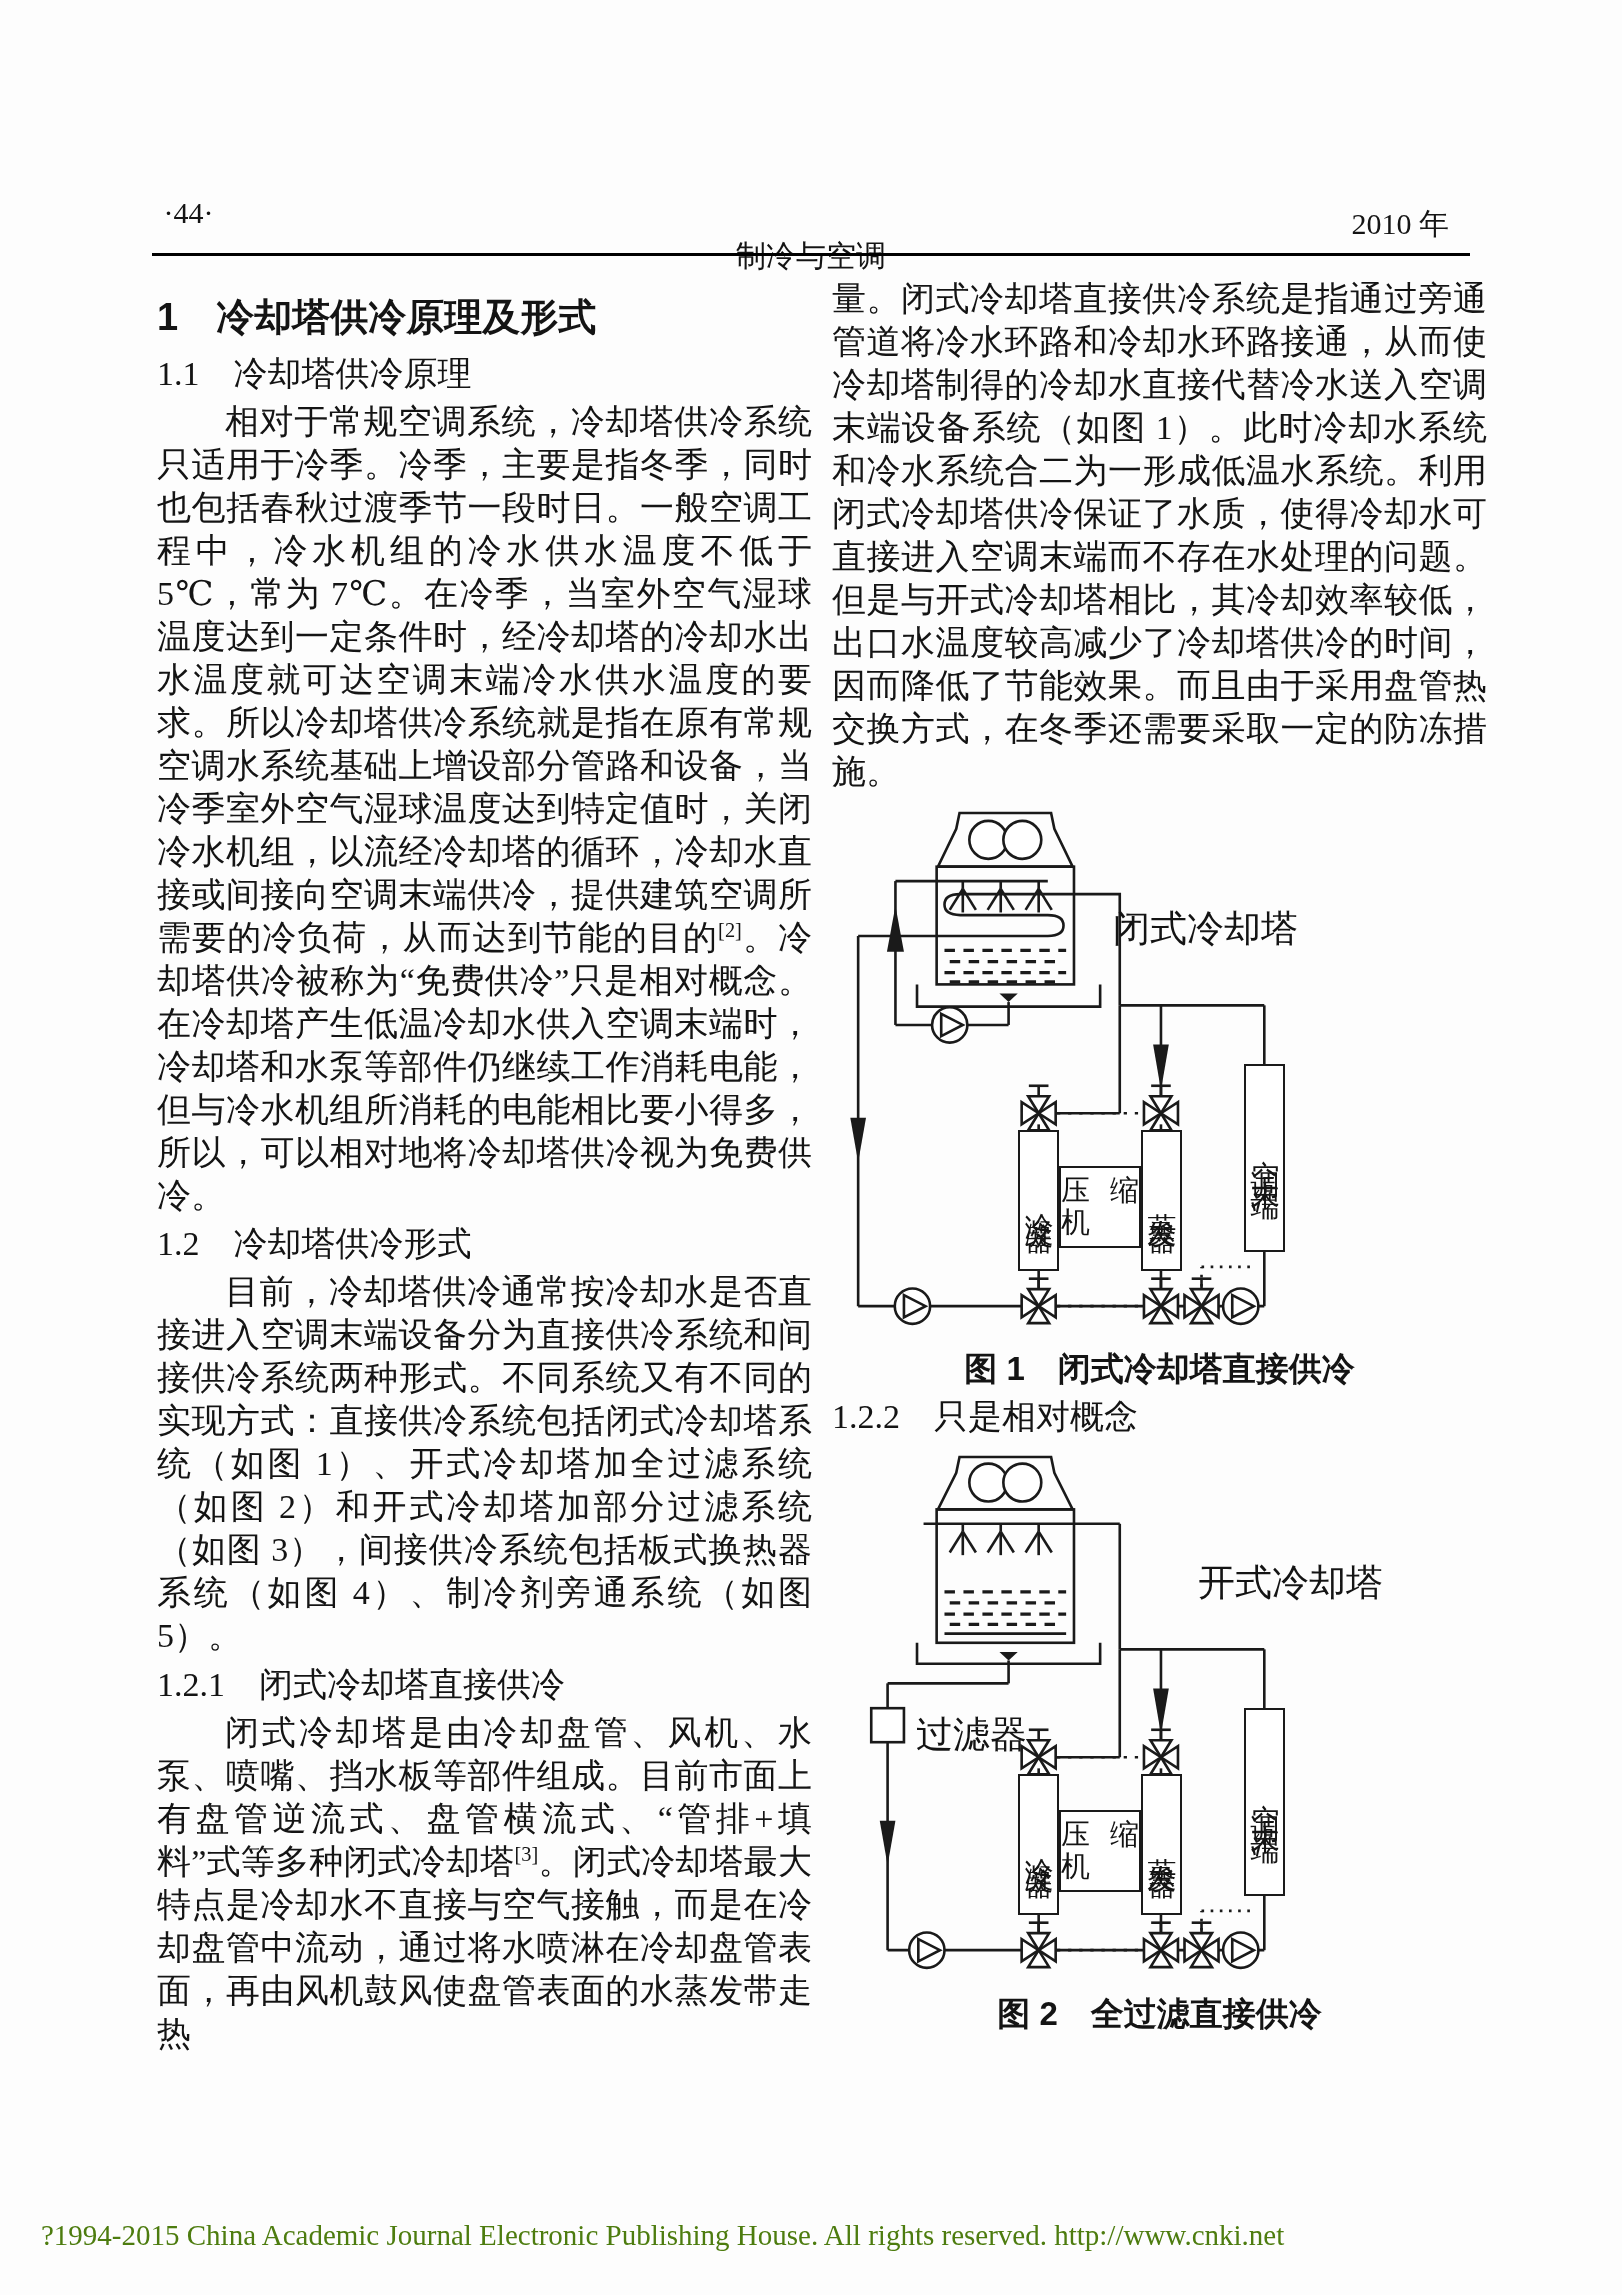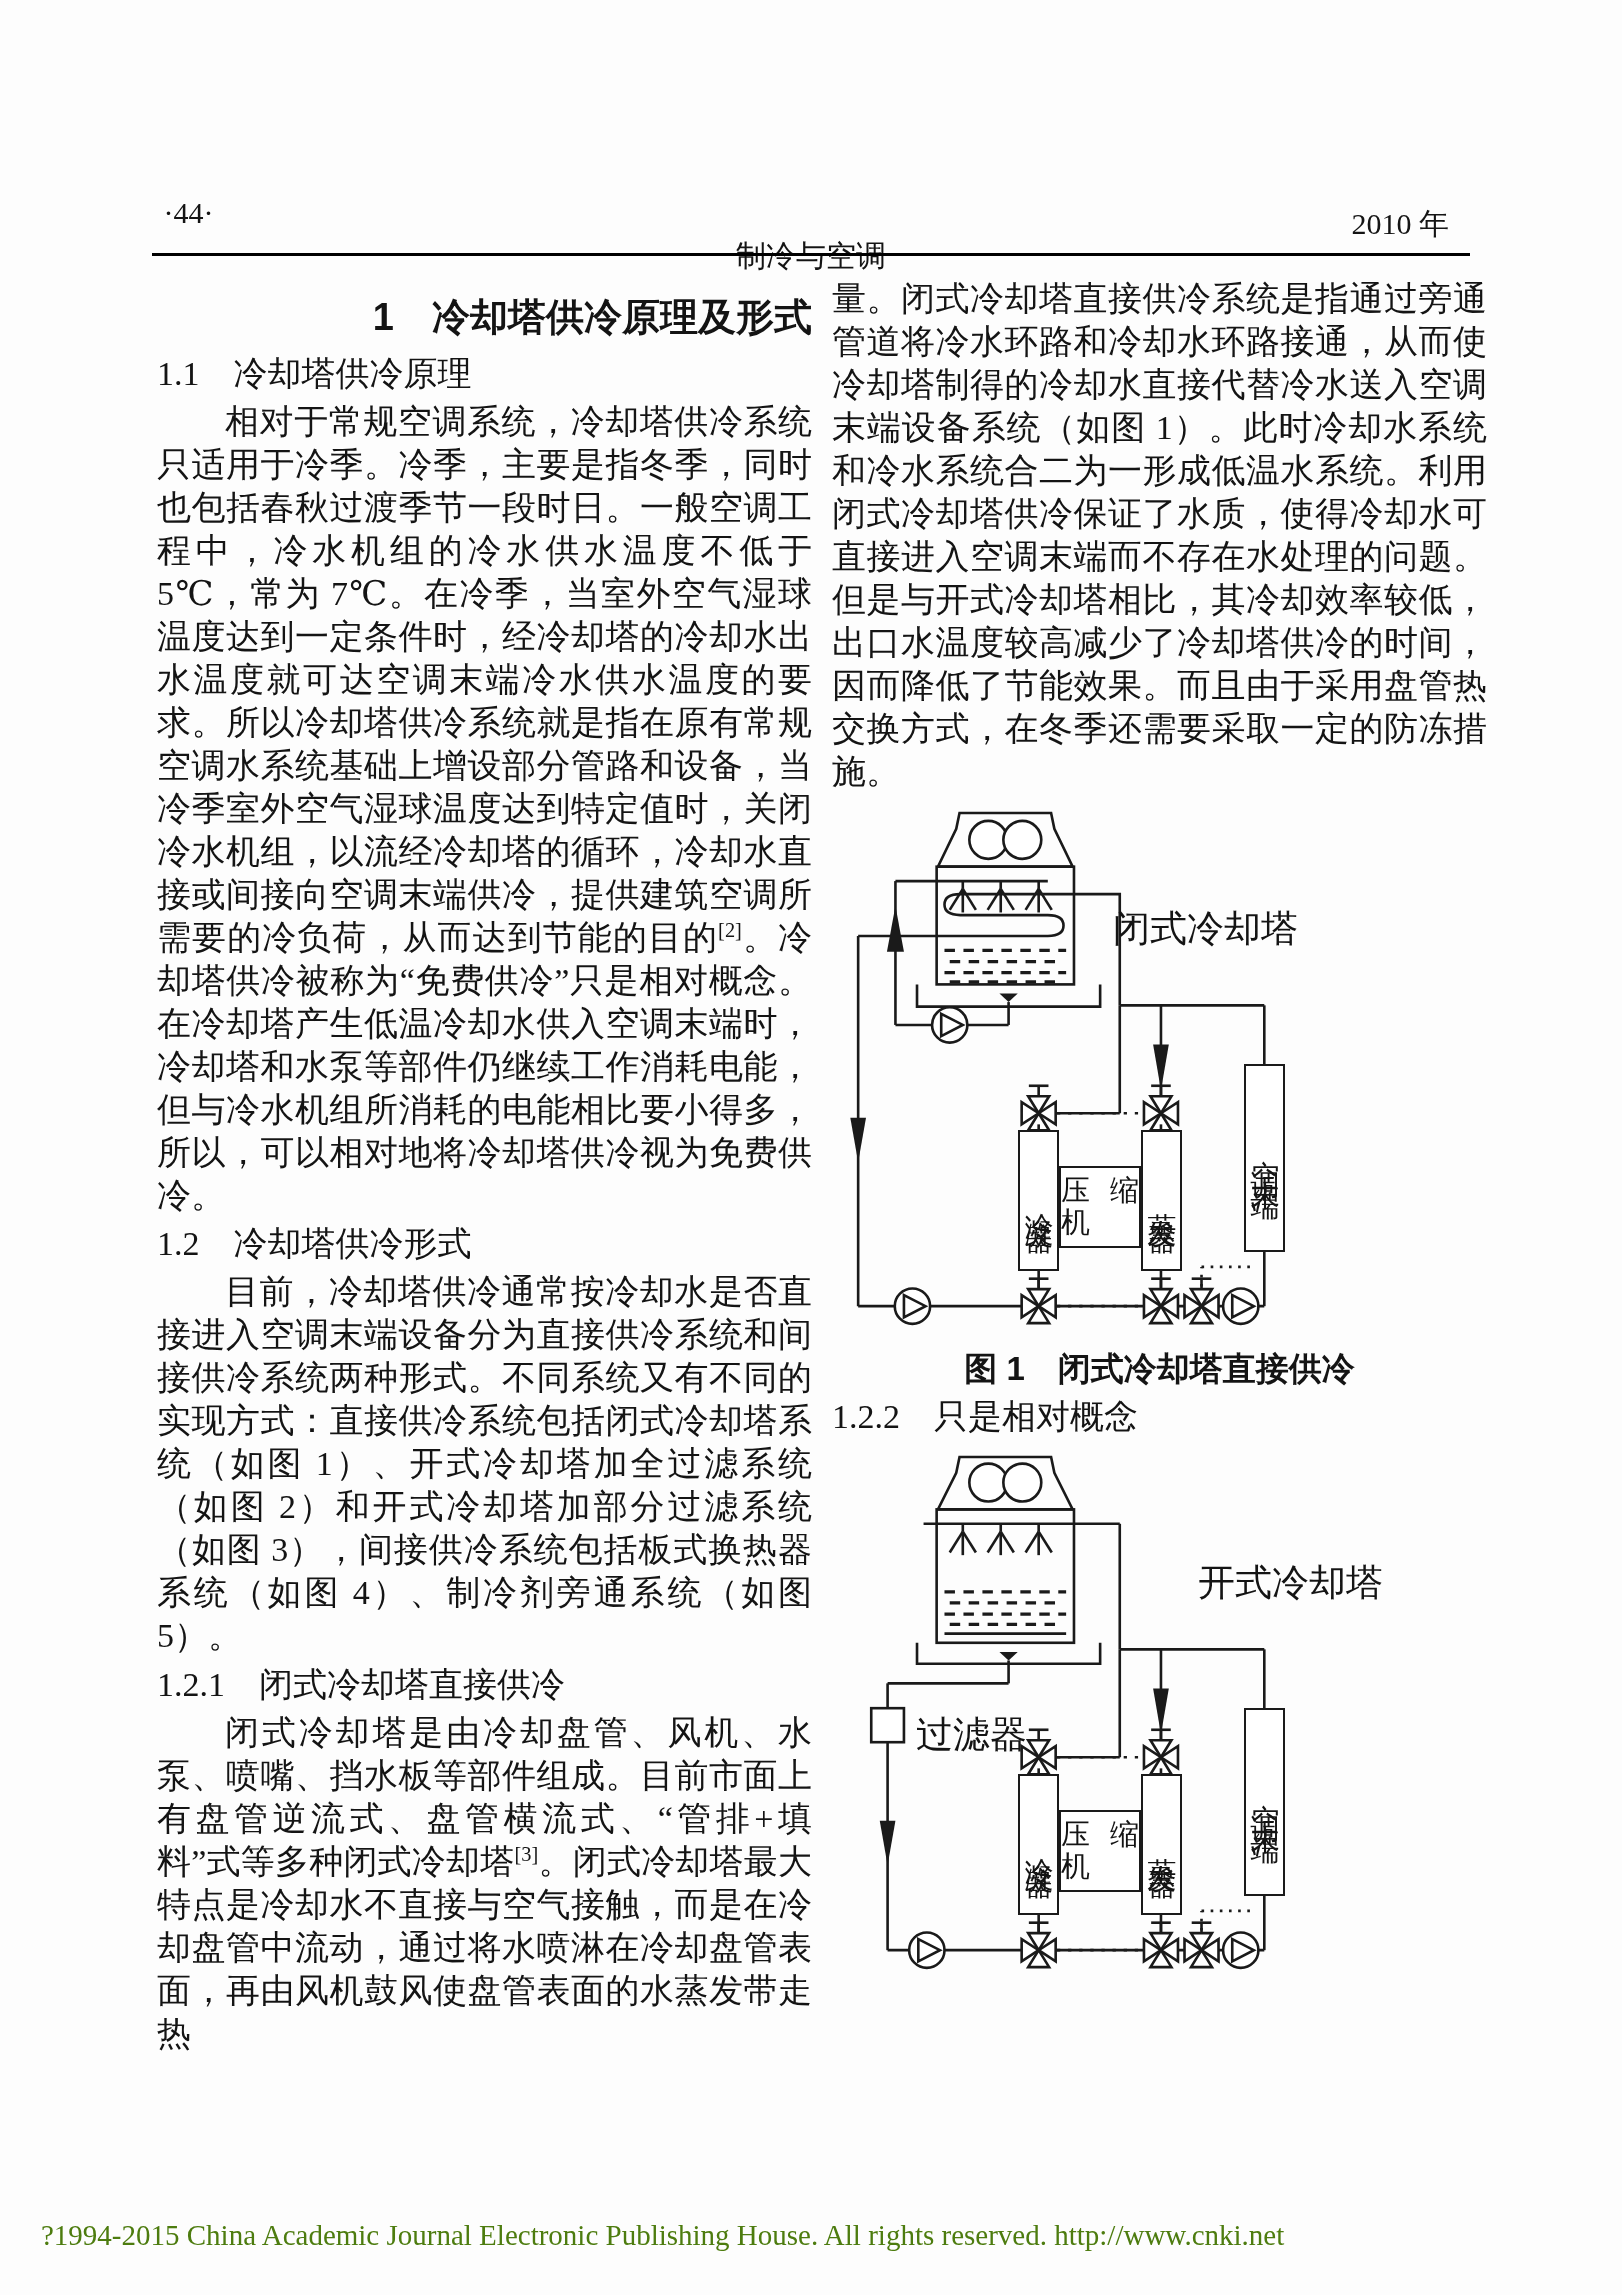--- a/index.html
+++ b/index.html
@@ -13,21 +13,21 @@
   .jname { position:absolute; left:0; right:0; text-align:center; top:0;margin-top:40px; }
   .pyear { position:absolute; right:16px; top:0;margin-top:8px; }
   .rule  { position:absolute; left:152px; top:253px; width:1318px; height:3.3px; background:#000; }
   .col { position:absolute; top:277px; width:655px; font-size:34px; line-height:43px; text-align:justify; }
   .col-left  { left:157px; }
   .col-right { left:832px; }
   p { margin:0; }
   p.ind { text-indent:2em; }
   sup { font-size:60%; line-height:0; }
   h2.sec { font-family:"Liberation Sans","DejaVu Sans",sans-serif; font-weight:bold;
-           font-size:38px; line-height:46px; margin:17px 0 11.8px 0; text-align:right; }
+           font-size:38px; line-height:46px; margin:17px 0 11.8px 0; text-align:left; }
   h3.sub { font-size:34px; line-height:43px; font-weight:normal; margin:5.2px 0 5.2px 0; text-align:left; }
   .figure { position:relative; width:654px; height:530px; margin-top:15.7px; }
   .figure svg { position:absolute; left:0; top:0; }
   .eqbox { position:absolute; border:2.6px solid #1a1a1a; background:#fff; display:flex;
            align-items:center; justify-content:center; font-size:29px; line-height:1.1; }
   .vert { writing-mode:vertical-rl; text-orientation:upright; letter-spacing:6.5px; }
   .dlabel { position:absolute; font-size:37px; white-space:nowrap; }
   .caption { font-family:"Liberation Sans","DejaVu Sans",sans-serif; font-weight:bold;
              font-size:33px; line-height:39px; text-align:center; margin:10.5px 0 6.5px 0; }
   .pagefoot { position:absolute; left:41px; top:2219px; width:1544px; font-size:29px; color:#4d7c0f; }
@@ -208,17 +208,18 @@
       <line x1="565" y1="700" x2="645" y2="700" stroke="#1a1a1a" stroke-width="4" stroke-dasharray="4 10"></line>
       <line x1="661" y1="760" x2="661" y2="677" stroke="#1a1a1a" stroke-width="4"></line>
     </svg>
     <div class="eqbox vert" style="left:186px; top:321px; width:41px; height:141px;">冷凝器</div>
     <div class="eqbox" style="left:227px; top:357px; width:82px; height:82px;">压缩机</div>
     <div class="eqbox vert" style="left:309px; top:321px; width:41px; height:141px;">蒸发器</div>
     <div class="eqbox vert" style="left:412px; top:255px; width:41px; height:188px; letter-spacing:10.5px;">空调末端</div>
     <div class="dlabel" style="left:84px; top:260px;">过滤器</div>
     <div class="dlabel" style="left:366px; top:108px;">开式冷却塔</div>
   </div>
+  <div class="caption">图 2　全过滤直接供冷</div>
 
 </div>
 
 <div class="pagefoot">?1994-2015 China Academic Journal Electronic Publishing House. All rights reserved.   http://www.cnki.net</div>
 
 
 </body></html>

